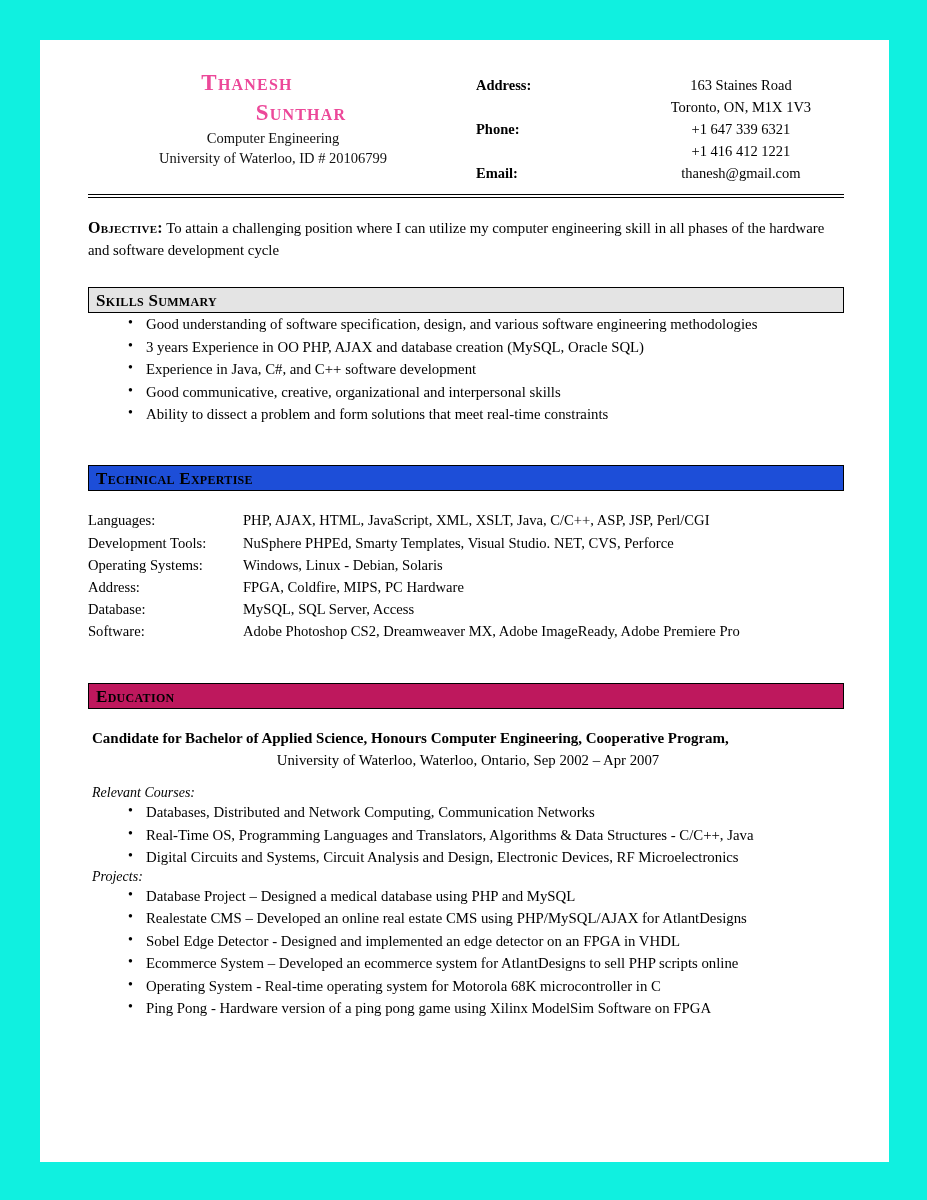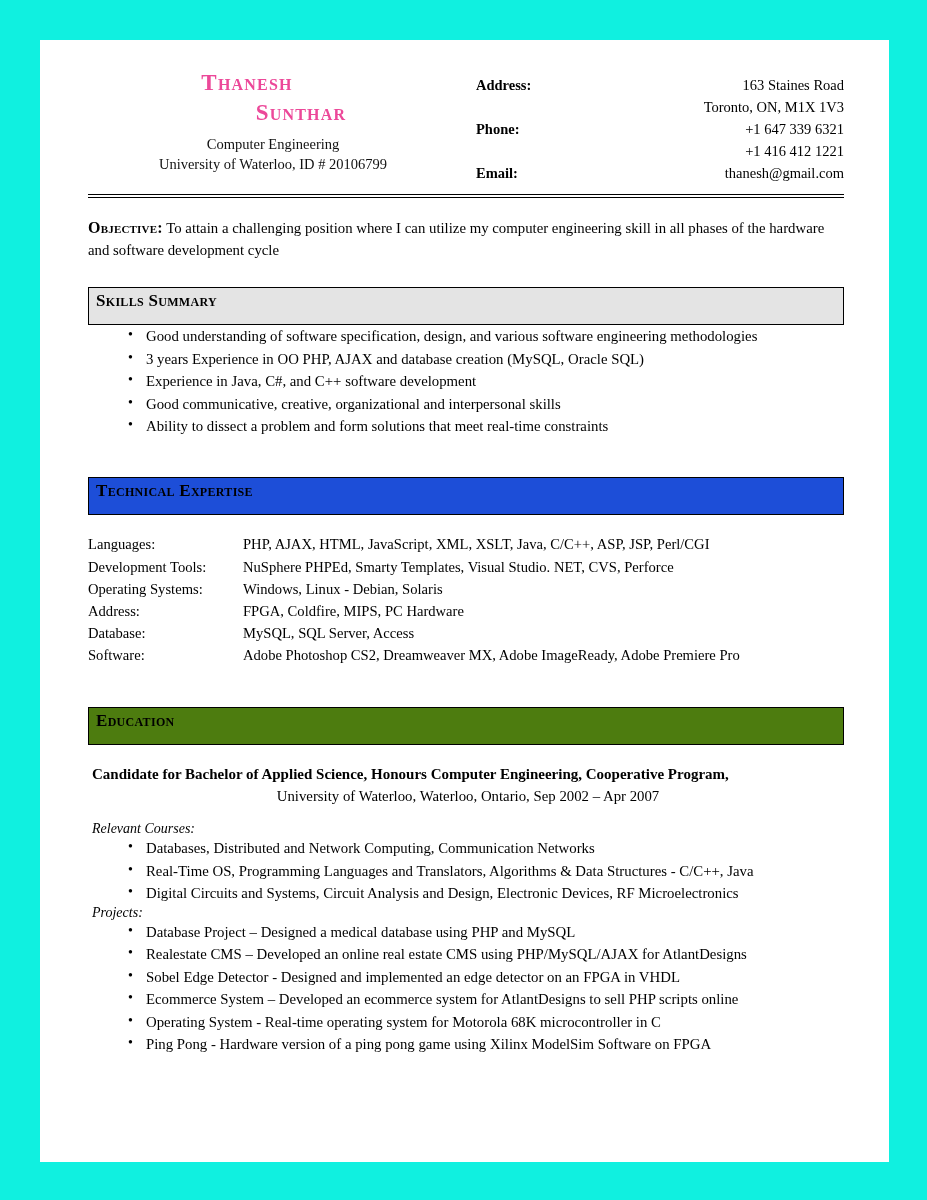--- a/index.html
+++ b/index.html
@@ -50,21 +50,20 @@
     font-variant: small-caps;
     letter-spacing: 1.2px;
     line-height: 1.30;
     color: #ec4899;
   }
   .name-first { padding-right: 52px; }
   .name-last { padding-left: 56px; }
   .identity-sub {
     font-size: 14.5px;
     line-height: 1.42;
-    margin-top: 6px;
     color: #111;
   }
 
   .contact {
     flex: 1 1 auto;
     padding-top: 12px;
     padding-left: 18px;
   }
   .contact-grid {
     width: 100%;
@@ -77,21 +76,21 @@
     vertical-align: top;
     white-space: nowrap;
   }
   .contact-label {
     font-weight: bold;
     text-align: left;
     width: 44%;
     margin-left: 28px;
   }
   .contact-value {
-    text-align: right;
+    text-align: center;
   }
 
   .divider {
     margin-top: 10px;
     border-top: 1.6px solid #000;
     border-bottom: 1.6px solid #000;
     height: 2px;
   }
 
   
@@ -105,21 +104,21 @@
     font-weight: bold;
     font-variant: small-caps;
     font-size: 16px;
     letter-spacing: 0.2px;
   }
 
   
   .section-bar {
     background: #e4e4e4;
     border: 1.3px solid #000;
-    height: 38px;
+    height: 26px;
     line-height: 26px;
     padding-left: 7px;
     font-weight: bold;
     font-variant: small-caps;
     font-size: 17px;
     letter-spacing: 0.3px;
     box-sizing: border-box;
   }
   .sec-skills { margin-top: 26px; }
   .sec-tech   { margin-top: 40px; }
@@ -267,21 +266,21 @@
           <td class="tech-label">Database:</td>
           <td class="tech-value">MySQL, SQL Server, Access</td>
         </tr>
         <tr>
           <td class="tech-label">Software:</td>
           <td class="tech-value">Adobe Photoshop CS2, Dreamweaver MX, Adobe ImageReady, Adobe Premiere Pro</td>
         </tr>
       </tbody>
     </table>
 
-    <div class="section-bar sec-edu" style="background: #4d7c0f; margin-top: 40px;">Education</div>
+    <div class="section-bar sec-edu" style="background: #be185d; margin-top: 40px;">Education</div>
     <div class="edu-body">
       <div class="edu-degree">Candidate for Bachelor of Applied Science, Honours Computer Engineering, Cooperative Program,</div>
       <div class="edu-school">University of Waterloo, Waterloo, Ontario, Sep 2002 – Apr 2007</div>
     </div>
 
     <div class="sub-label">Relevant Courses:</div>
     <ul class="bullets courses-list">
       <li>Databases, Distributed and Network Computing, Communication Networks</li>
       <li>Real-Time OS, Programming Languages and Translators, Algorithms &amp; Data Structures - C/C++, Java</li>
       <li>Digital Circuits and Systems, Circuit Analysis and Design, Electronic Devices, RF Microelectronics</li>

